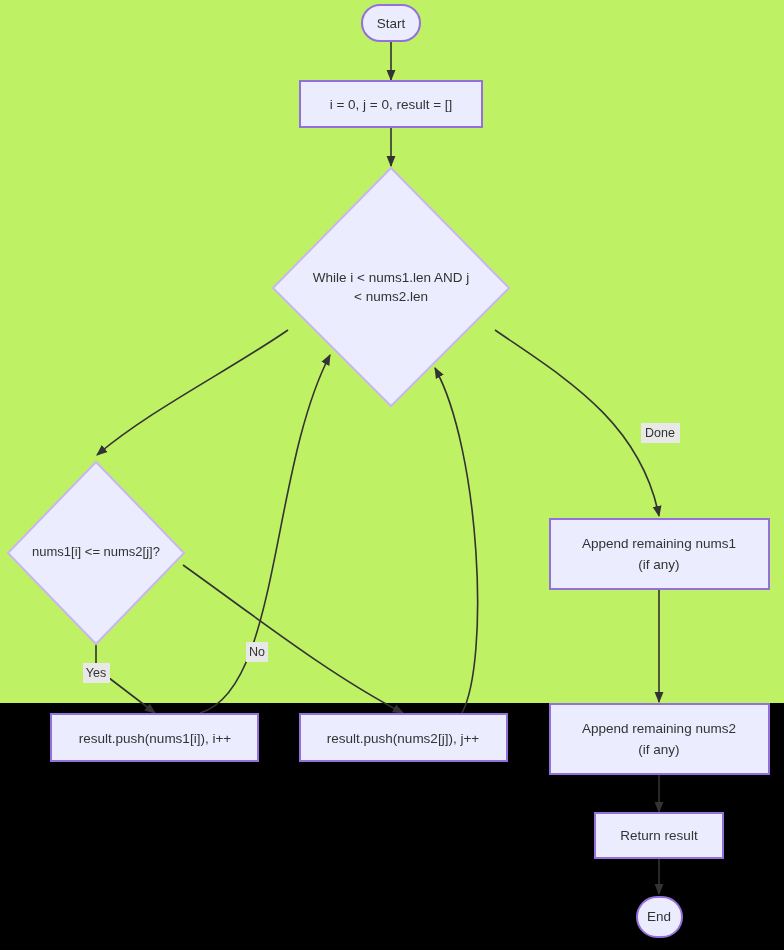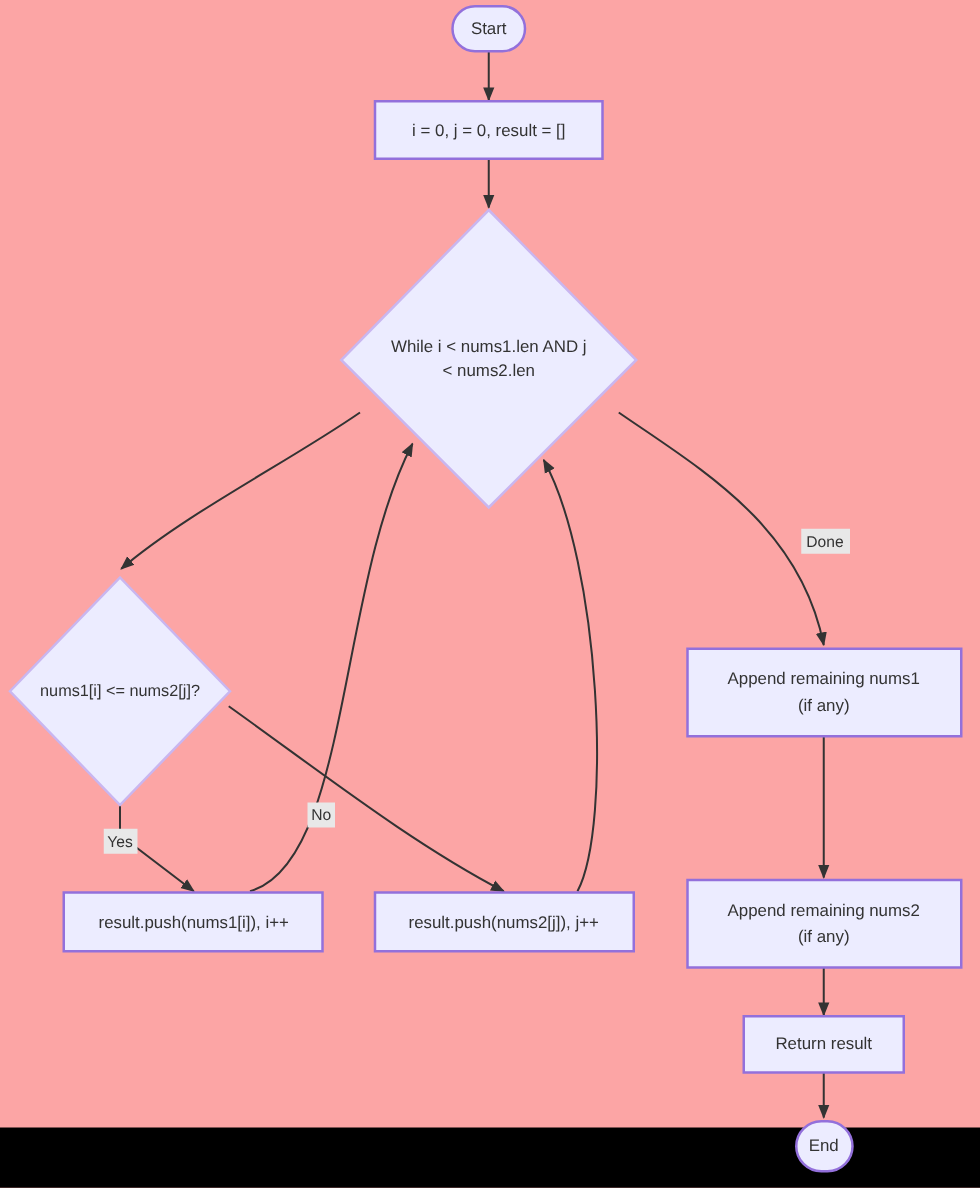--- a/index.html
+++ b/index.html
@@ -10,22 +10,22 @@
   }
   body {
     width: 784px;
     height: 950px;
     overflow: hidden;
     font-family: "Liberation Sans", sans-serif;
   }
   #flow-root {
     position: relative;
     width: 784px;
-    height: 902px;
-    background: #fca5a5;
+    height: 703px;
+    background: #bef264;
   }
   svg.flow-canvas {
     position: absolute;
     top: 0;
     left: 0;
     width: 784px;
     height: 950px;
   }
   .edge-path {
     fill: none;

